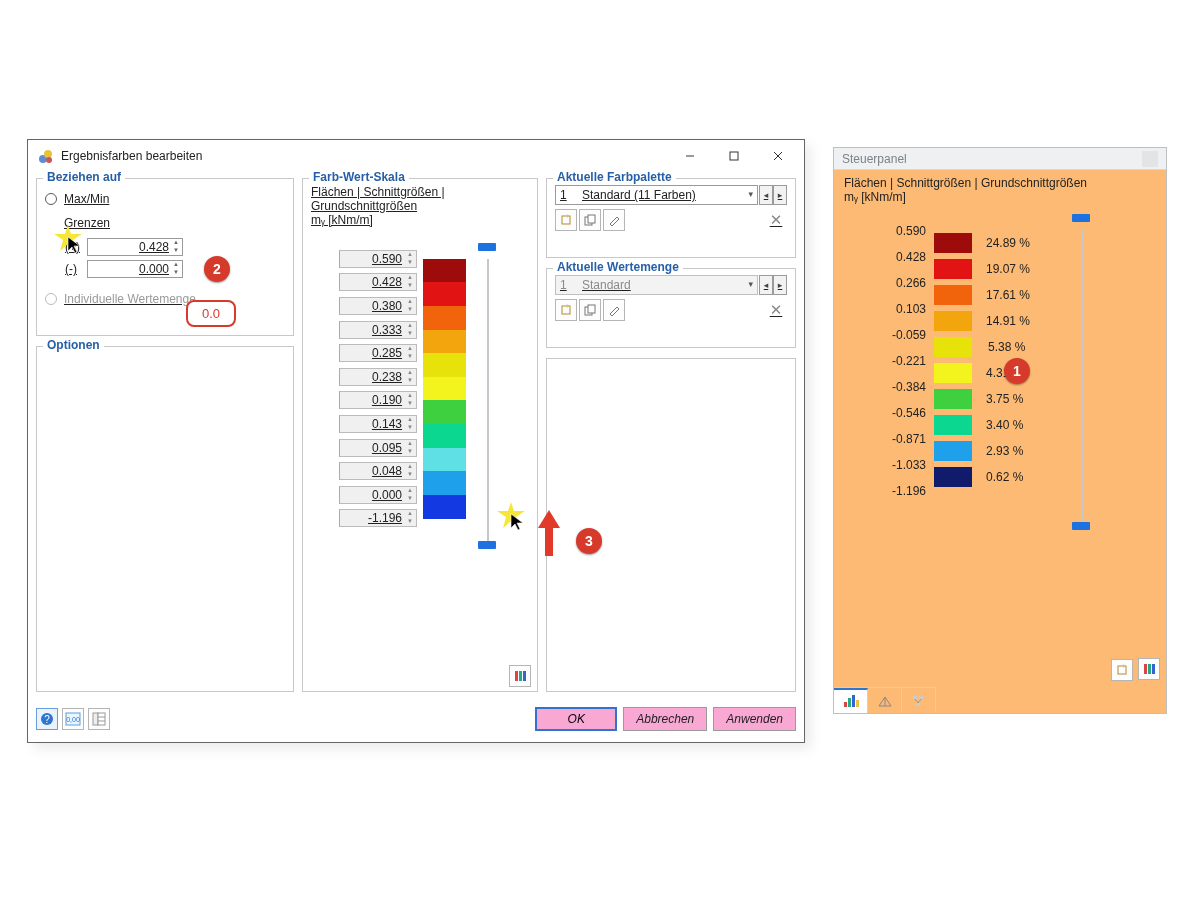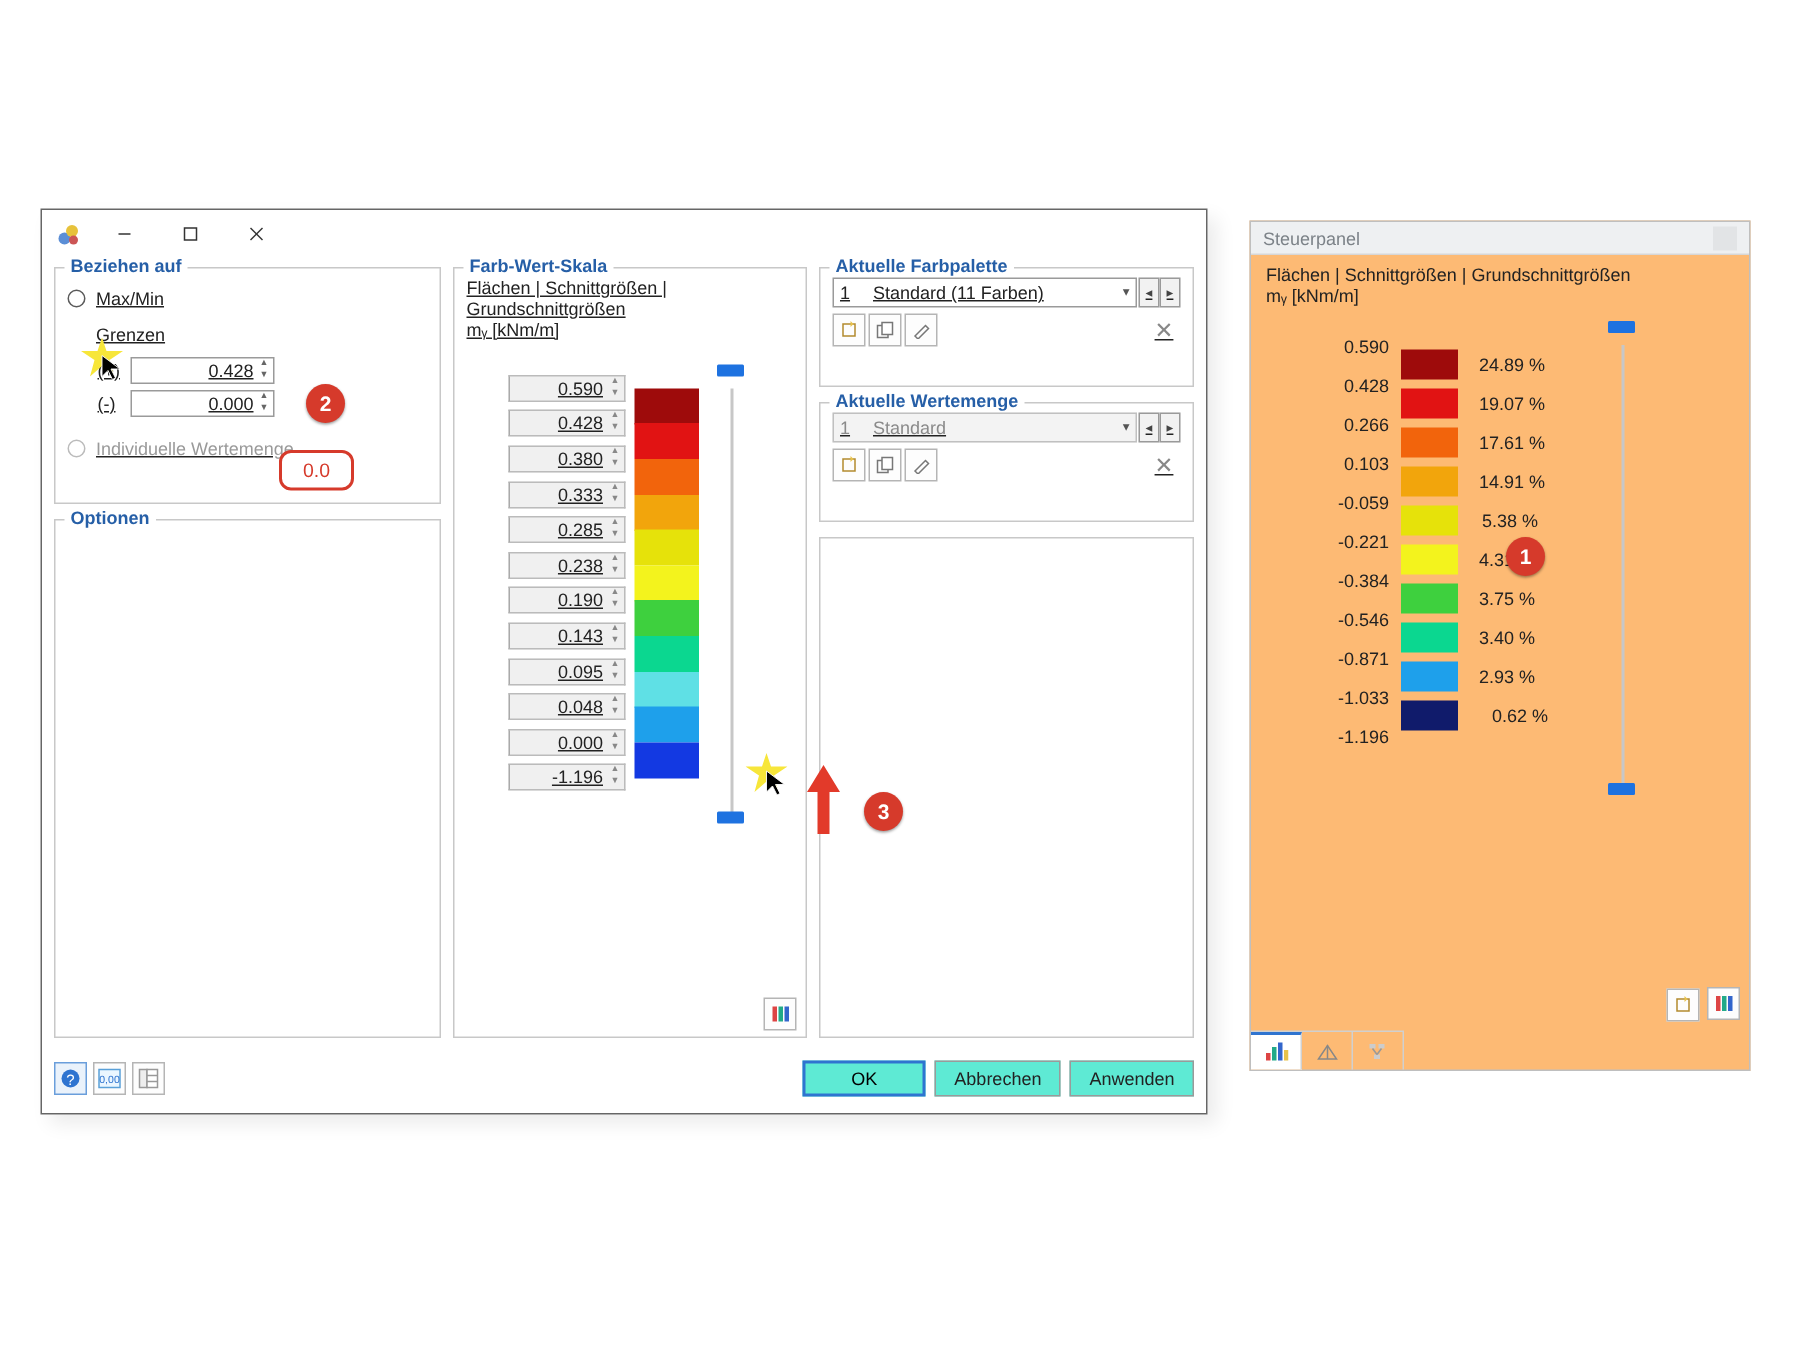--- a/index.html
+++ b/index.html
@@ -80,22 +80,22 @@
   }
   .icon-btn.flat { border:1px solid transparent; background:transparent; }
   .icon-btn + .icon-btn { margin-left:2px; }
 
   
   .dialog-footer {
     position:absolute; left:8px; right:8px; bottom:8px; height:30px;
     display:flex; align-items:center;
   }
   .push-btn {
-    height:24px; padding:0 12px; border:1px solid #9a9a9a; background:#5eead4;
-    display:inline-flex; align-items:center; justify-content:center; min-width:82px;
+    height:24px; padding:0 12px; border:1px solid #9a9a9a; background:#f9a8d4;
+    display:inline-flex; align-items:center; justify-content:center; min-width:82px;font-style:italic;
   }
   .push-btn.primary { border:2px solid #2f74d0; color:#000; }
   .spacer { flex:1; }
 
   
   .panel {
     left:833px; top:147px; width:334px; height:567px;
     border:1px solid #bfbfbf; background:#fdba74;
   }
   .panel-title {
@@ -139,20 +139,21 @@
 <div class="abs dialog">
 
   <div class="titlebar">
     <span class="app-icon">
       <svg viewBox="0 0 16 16" width="16" height="16">
         <circle cx="5" cy="11" r="4" fill="#5b8ed6"></circle>
             <circle cx="10" cy="6" r="4" fill="#e7c23b"></circle>
             <circle cx="11" cy="12" r="3" fill="#cc5555"></circle>
       </svg>
     </span>
+    <span class="titlebar-text">Ergebnisfarben bearbeiten</span>
     <div class="win-ctrls">
       <div class="win-btn">
             <svg width="10" height="10">
               <line x1="1" y1="5" x2="9" y2="5" stroke="#333"></line>
             </svg>
           </div>
       <div class="win-btn">
             <svg width="10" height="10">
               <rect x="1" y="1" width="8" height="8" fill="none" stroke="#333"></rect>
             </svg>
@@ -516,21 +517,21 @@
             <div class="legend-pct" style="transform: translateY(12px);">3.40 %</div>
           </div>
           <div class="legend-row">
             <div class="legend-val">-0.871</div>
             <div class="legend-swatch" style="background: rgb(30, 160, 235); transform: translateY(12px);"></div>
             <div class="legend-pct" style="transform: translateY(12px);">2.93 %</div>
           </div>
           <div class="legend-row">
             <div class="legend-val">-1.033</div>
             <div class="legend-swatch" style="background: rgb(16, 27, 107); transform: translateY(12px);"></div>
-            <div class="legend-pct" style="transform: translateY(12px); text-align: right;">0.62 %</div>
+            <div class="legend-pct" style="transform: translateY(12px);">0.62 %</div>
           </div>
           <div class="legend-row">
             <div class="legend-val">-1.196</div>
           </div>
         </div>
     <div class="slider-track" style="left:207px; top:12px; height:296px;"></div>
     <div class="slider-handle" style="left:198px; top:-4px;"></div>
     <div class="slider-handle" style="left:198px; top:304px;"></div>
   </div>
 

